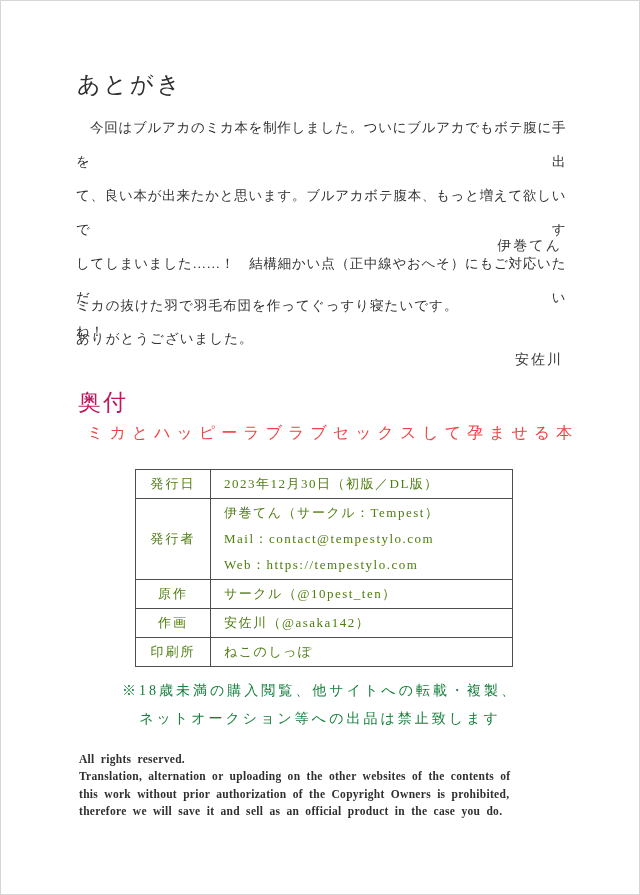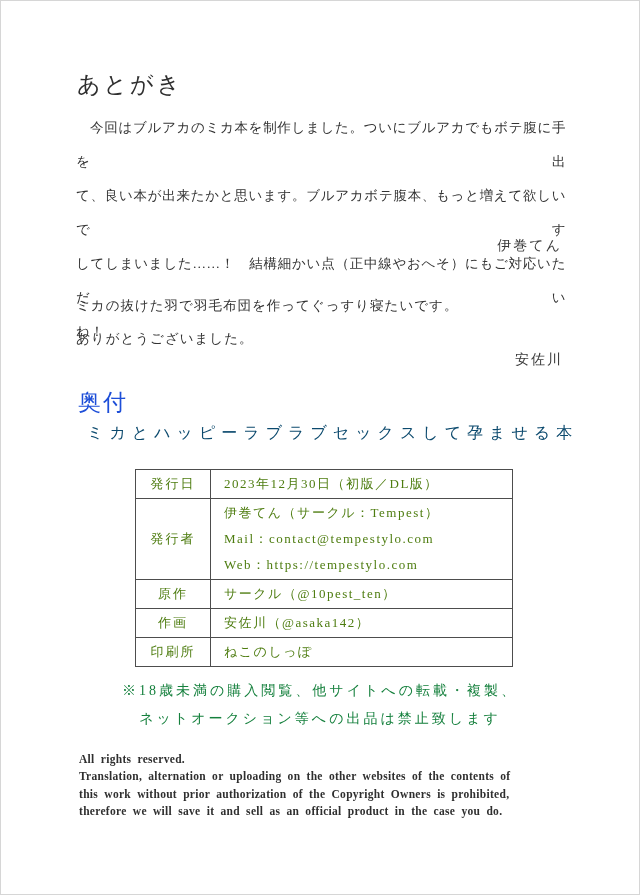--- a/index.html
+++ b/index.html
@@ -65,30 +65,30 @@
   }
 
   
   .okuzuke-heading {
     position: absolute;
     left: 77px;
     top: 386px;
     font-size: 23px;
     font-weight: 400;
     letter-spacing: 2px;
-    color: #1d4ed8;
+    color: #be185d;
   }
   .book-title {
     position: absolute;
     left: 86px;
     top: 422px;
     font-size: 16px;
     letter-spacing: 6px;
     white-space: nowrap;
-    color: #0c4a6e;
+    color: #ef4444;
   }
 
   .colophon-table {
     position: absolute;
     left: 134px;
     top: 468px;
     width: 378px;
     border-collapse: collapse;
     font-size: 13px;
     color: #4d7c0f;

